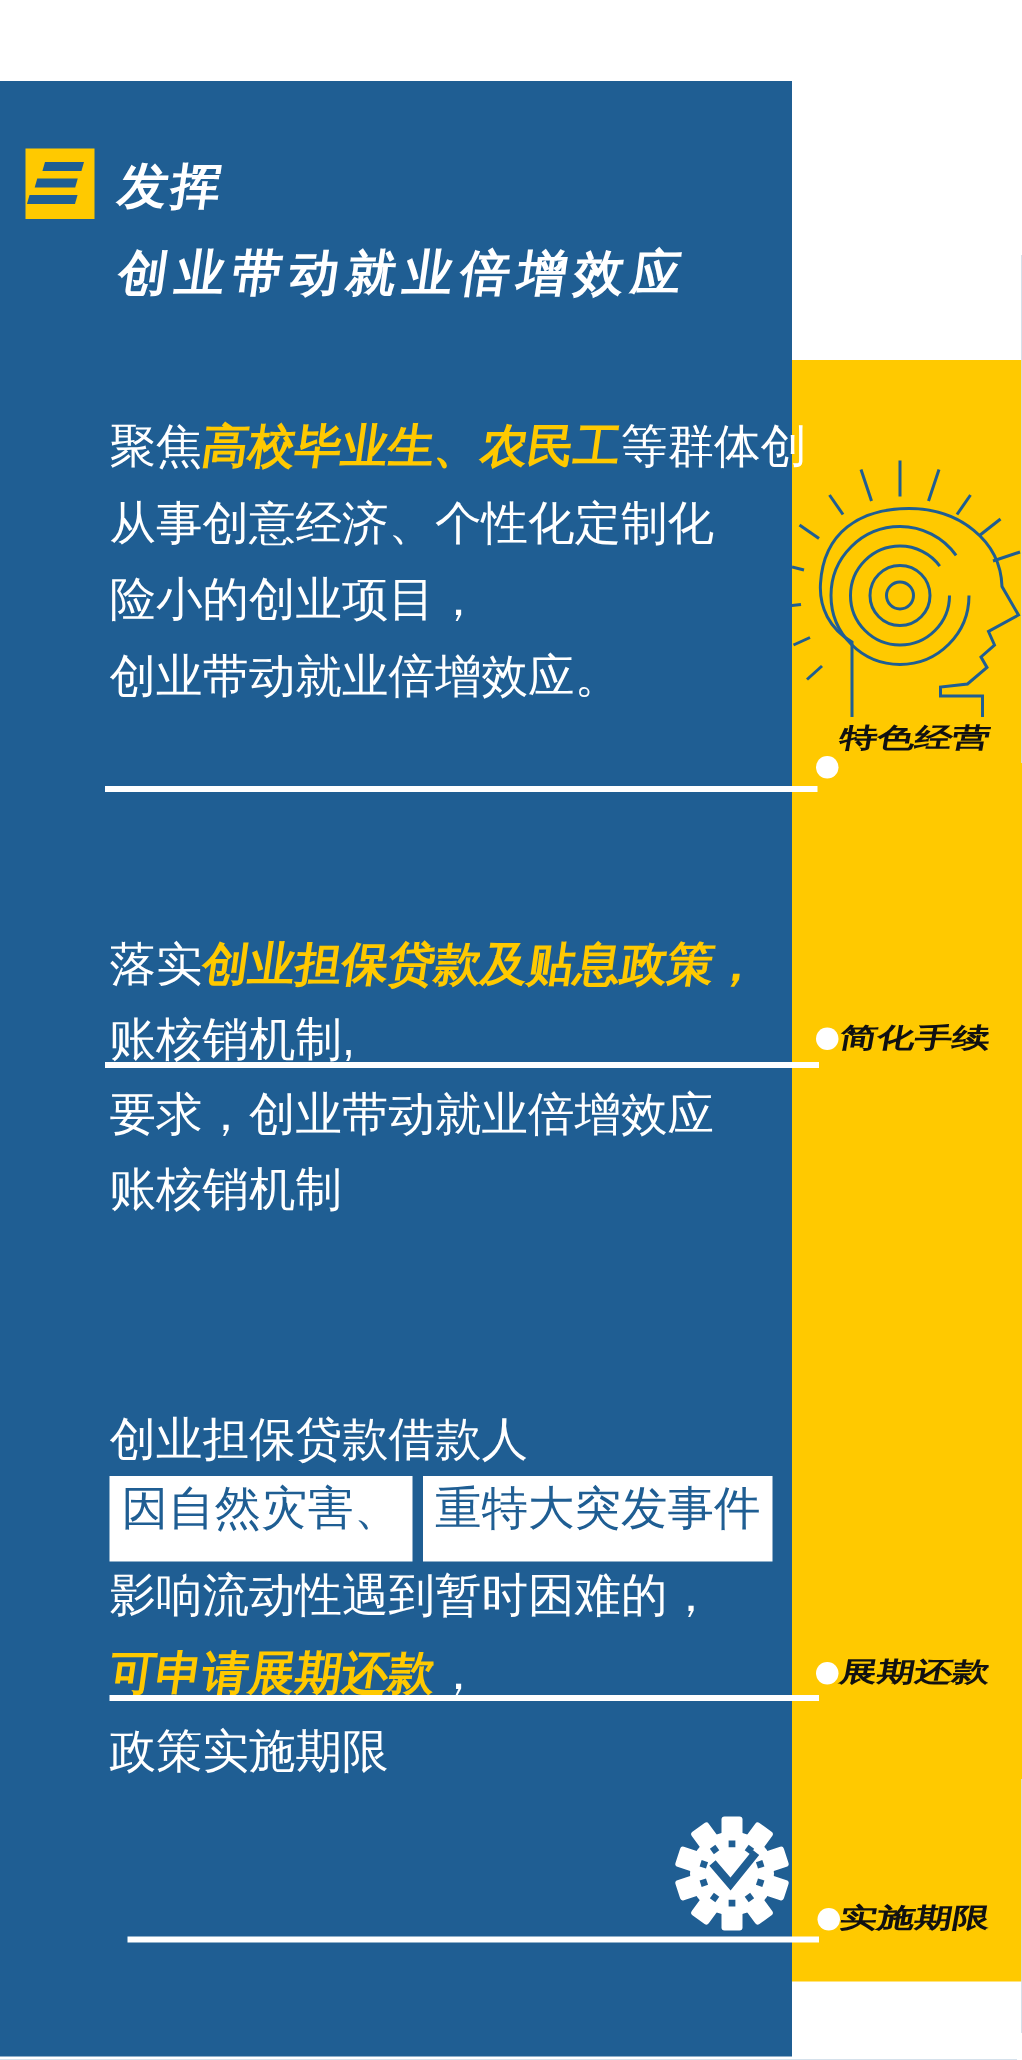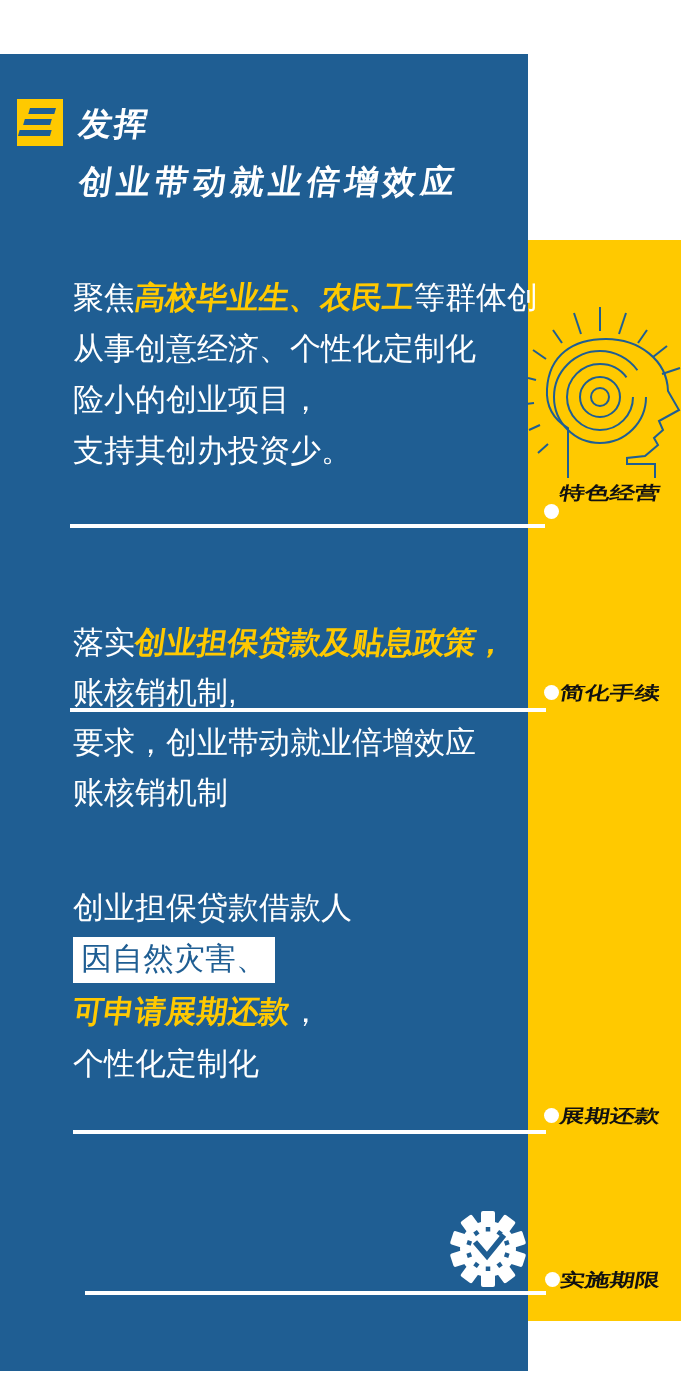--- a/index.html
+++ b/index.html
@@ -18,24 +18,24 @@
   .bar.b2{width:27px;margin-left:2px;}
   .bar.b3{width:32px;margin-left:0;}
   .title{position:absolute;color:#ffffff;font-weight:bold;transform:skewX(-8deg);transform-origin:left bottom;white-space:nowrap;}
   .title1{left:76px;top:102px;font-size:33px;letter-spacing:2px;}
   .title2{left:76px;top:160px;font-size:33px;letter-spacing:5px;}
 
   
   .para{position:absolute;left:73px;color:#ffffff;font-size:31px;white-space:nowrap;}
   .p1{top:272px;} .p1 .ln{height:51px;line-height:51px;}
   .p2{top:618px;} .p2 .ln{height:50px;line-height:50px;}
-  .p3{top:882px;} .p3 .ln{height:52px;line-height:52px;}
+  .p3{top:934px;} .p3 .ln{height:52px;line-height:52px;}
   .hl{display:inline-block;color:#FFC900;font-weight:bold;transform:skewX(-8deg);}
   .boxline{display:flex;align-items:center;}
-  .wbox{display:inline-block;background:#ffffff;color:#1F5E93;padding:1px 8px 3px 8px;margin-right:7px;line-height:normal;}
+  .wbox{display:inline-block;background:#ffffff;color:#1F5E93;padding:1px 8px 14px 8px;margin-right:7px;line-height:normal;}
 
   
   .hline{position:absolute;height:4px;background:#ffffff;}
   .l1{left:70px;top:524px;width:475px;}
   .l2{left:70px;top:708px;width:476px;}
   .l3{left:73px;top:1130px;width:473px;}
   .l4{left:85px;top:1291px;width:461px;}
   .dot{position:absolute;width:15px;height:15px;border-radius:50%;background:#ffffff;}
   .d1{left:544px;top:504px;} .d2{left:544px;top:685px;}
   .d3{left:544px;top:1108px;} .d4{left:545px;top:1272px;}
@@ -61,37 +61,39 @@
       <div class="bar b3"></div>
     </div>
   </div>
   <div class="title title1">发挥</div>
   <div class="title title2">创业带动就业倍增效应</div>
 
   <div class="para p1">
     <div class="ln"><span>聚焦</span><span class="hl">高校毕业生、农民工</span><span>等群体创</span></div>
     <div class="ln">从事创意经济、个性化定制化</div>
     <div class="ln">险小的创业项目，</div>
-    <div class="ln">支持其创办投资少。</div>
+    <div class="ln">创业带动就业倍增效应。</div>
   </div>
 
   <div class="para p2">
     <div class="ln"><span>落实</span><span class="hl">创业担保贷款及贴息政策，</span></div>
     <div class="ln">账核销机制,</div>
     <div class="ln">要求，创业带动就业倍增效应</div>
     <div class="ln">账核销机制</div>
   </div>
 
   <div class="para p3">
     <div class="ln">创业担保贷款借款人</div>
     <div class="ln boxline">
       <span class="wbox">因自然灾害、</span>
+      <span class="wbox">重特大突发事件</span>
     </div>
+    <div class="ln">影响流动性遇到暂时困难的，</div>
     <div class="ln"><span class="hl">可申请展期还款</span><span>，</span></div>
-    <div class="ln">个性化定制化</div>
+    <div class="ln">政策实施期限</div>
   </div>
 
   <div class="hline l1"></div>
   <div class="hline l2"></div>
   <div class="hline l3"></div>
   <div class="hline l4"></div>
 
   <div class="dot d1"></div>
   <div class="dot d2"></div>
   <div class="dot d3"></div>

